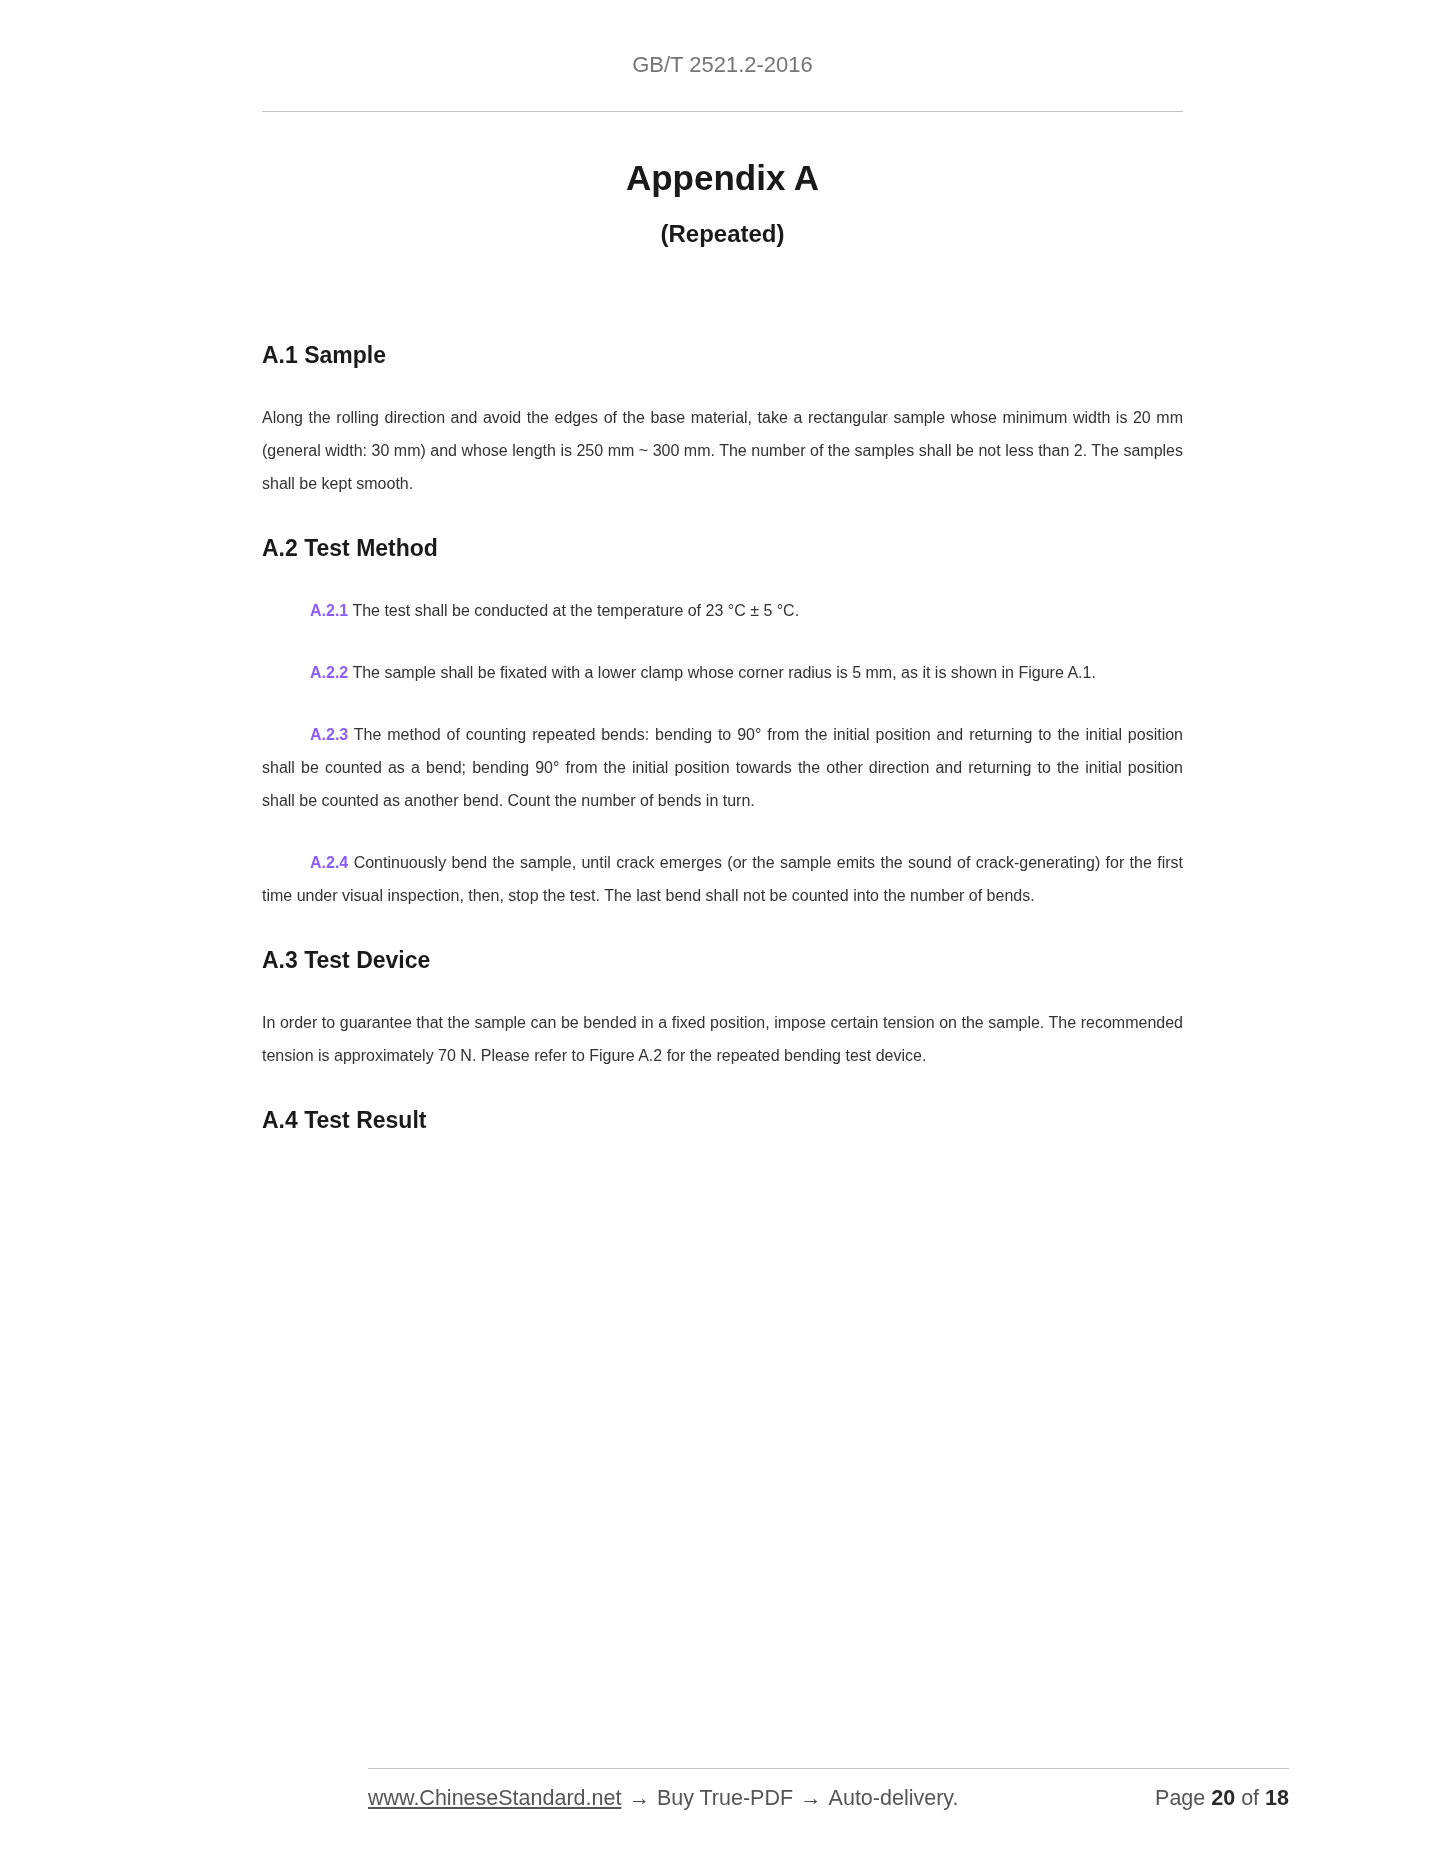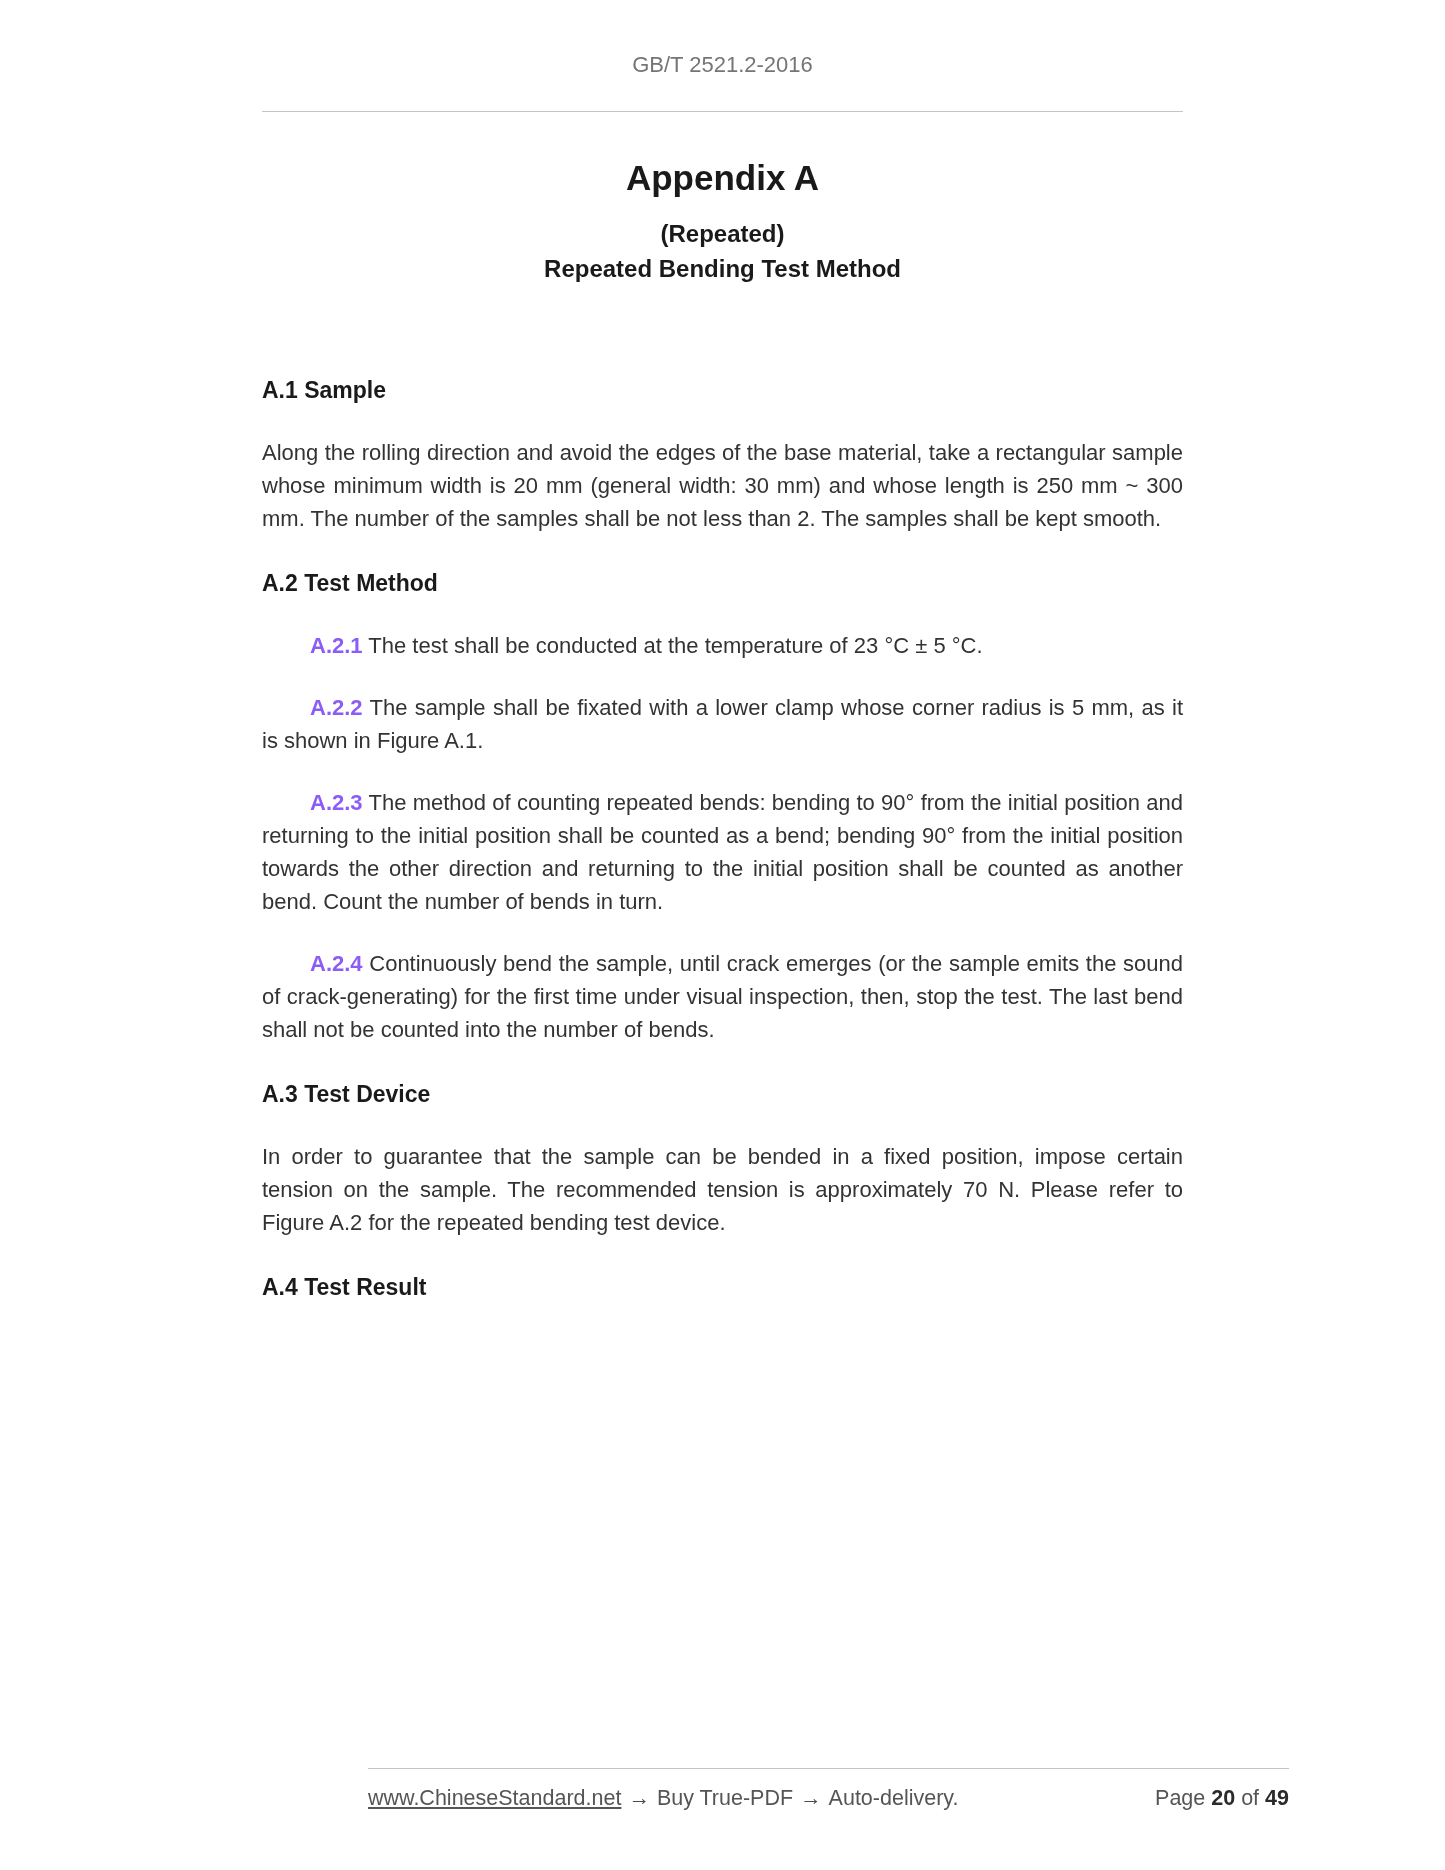--- a/index.html
+++ b/index.html
@@ -51,21 +51,21 @@
   .sections { margin-top: 88px; }
   .section-heading {
     font-size: 23px;
     line-height: 33px;
     font-weight: bold;
     color: #1a1a1a;
     margin: 32px 0 29px 0;
   }
   .sections .section-heading:first-child { margin-top: 0; }
   .body-para {
-    font-size: 22px;
+    font-size: 16px;
     line-height: 33px;
     text-align: justify;
     margin: 0 0 29px 0;
     color: #333333;
   }
   .body-para strong { color: #8b5cf6; margin-left: 48px; }
   .footer {
     position: absolute;
     left: 262px;
     bottom: 58px;
@@ -100,21 +100,20 @@
 
 <div class="page">
   <div class="content">
 
     <div class="doc-number">GB/T 2521.2-2016</div>
     <hr class="rule">
 
     <h1 class="appendix-title">Appendix A</h1>
     <div class="subtitle-block">
       <div>(Repeated)</div>
-      <div>Repeated Bending Test Method</div>
     </div>
 
     <div class="sections">
 
       <h3 class="section-heading">A.1 Sample</h3>
       <p class="body-para"><span>Along the rolling direction and avoid the edges of the base material, take a rectangular sample whose minimum width is 20 mm (general width: 30 mm) and whose length is 250 mm ~ 300 mm. The number of the samples shall be not less than 2. The samples shall be kept smooth.</span></p>
 
       <h3 class="section-heading">A.2 Test Method</h3>
 
       <p class="body-para"><strong>A.2.1</strong> <span>The test shall be conducted at the temperature of 23 °C ± 5 °C.</span></p>
@@ -136,17 +135,17 @@
   <div class="footer">
     <hr class="footer-rule">
     <div class="footer-row">
       <div class="footer-left">
         <a class="footer-link">www.ChineseStandard.net</a><span class="arrow">→</span><span>Buy True-PDF</span><span class="arrow">→</span><span>Auto-delivery.</span>
       </div>
       <div class="footer-right">
         <span>Page</span>
         <strong>20</strong>
         <span>of</span>
-        <strong>49</strong>
+        <strong>18</strong>
       </div>
     </div>
   </div>
 </div>
 
 </body></html>

